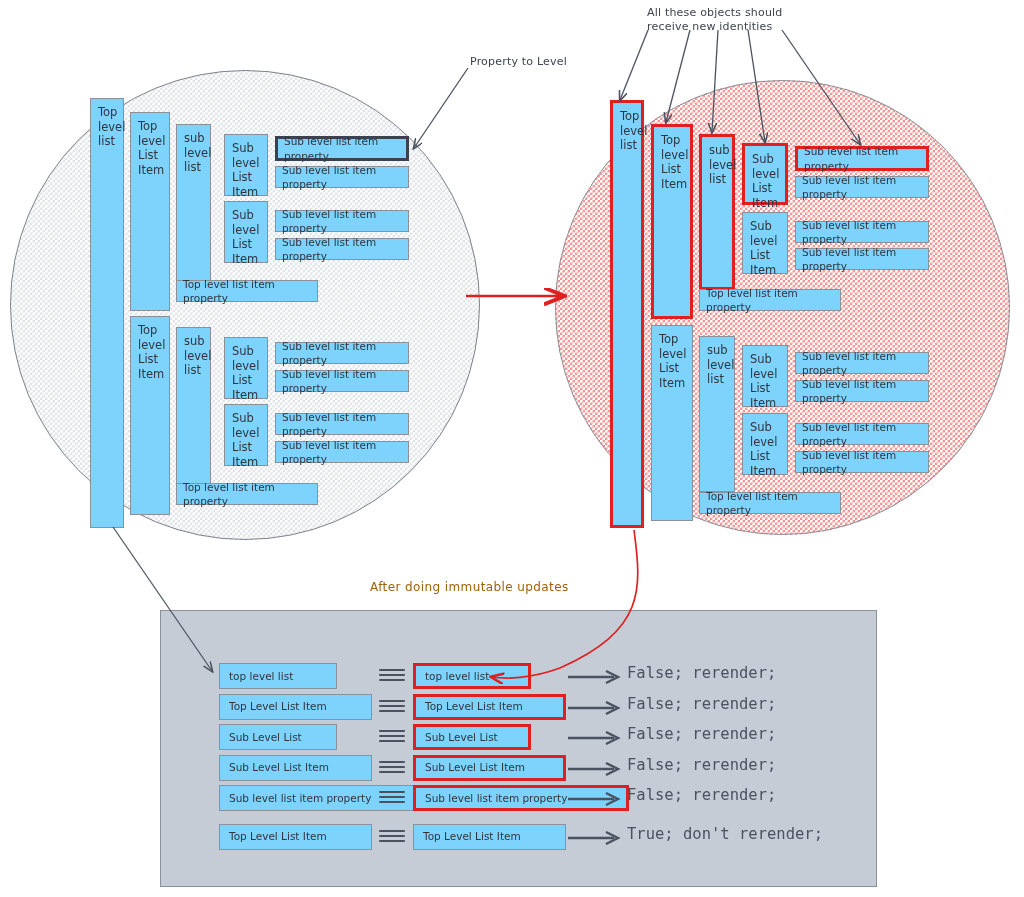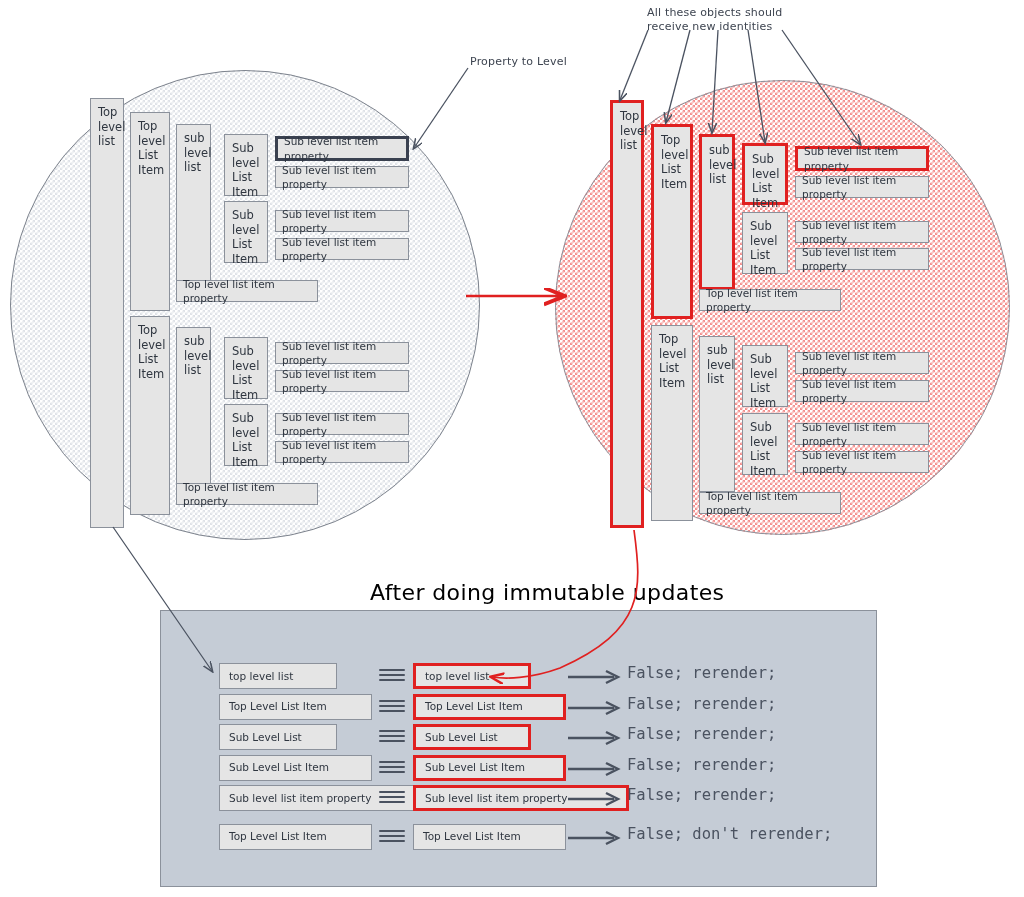--- a/index.html
+++ b/index.html
@@ -5,21 +5,21 @@
   html,body{margin:0;padding:0;background:#ffffff;}
   body{
     width:1024px;height:897px;position:relative;overflow:hidden;
     font-family:"DejaVu Sans", sans-serif;
     color:#3f4652;
   }
   #stage{position:absolute;left:0;top:0;width:1024px;height:897px;}
 
   
   .bx{
-    position:absolute;box-sizing:border-box;background:#e5e5e5;
+    position:absolute;box-sizing:border-box;background:#7dd3fc;
     border:1.4px solid #8b919b;
     font-size:11.5px;line-height:14.5px;color:#2f3640;
     padding:6px 7px;
   }
   .bx.red{border:3px solid #e02020;}
   .bx.thick{border:3px solid #3a4150;}
   .bx.center{display:flex;align-items:center;justify-content:center;padding:3px 6px;}
   .bx.leftmid{display:flex;align-items:center;padding-left:9px;}
   .stack{white-space:pre-line;}
 
@@ -42,21 +42,21 @@
   }
   .c-red .ring{border-color:#8b919b;}
 
   
   .hand{
     font-family:"DejaVu Sans", sans-serif;
     font-size:11px;color:#3d4450;letter-spacing:.2px;
   }
   .anno{position:absolute;white-space:pre-line;line-height:14px;}
   .title-hand{
-    position:absolute;font-size:22px;color:#000000;letter-spacing:.4px;
+    position:absolute;font-size:12px;color:#a16207;letter-spacing:.4px;
   }
 
   
   #panel{
     position:absolute;left:160px;top:610px;width:717px;height:277px;
     background:#c5ccd6;border:1.4px solid #8b919b;box-sizing:border-box;
   }
   .row{position:absolute;left:0;width:717px;height:30px;}
   .cellA{position:absolute;left:0;top:0;height:26px;}
   .eq{position:absolute;width:26px;height:14px;top:6px;}
@@ -270,21 +270,21 @@
           <div class="eq" style="left: 218px;">
             <i></i>
             <i></i>
             <i></i>
           </div>
           <div class="bx leftmid cellB" style="left: 252px; width: 153px; font-size: 10.5px;">Top Level List Item</div>
           <svg width="60" height="20" style="position: absolute; left: 405px; top: 4px;">
             <line x1="2" y1="10" x2="48" y2="10" stroke="#4a5260" stroke-width="2.4"></line>
             <path d="M40,4 L52,10 L40,16" fill="none" stroke="#4a5260" stroke-width="2.4"></path>
           </svg>
-          <div class="res">False; don't rerender;</div>
+          <div class="res">True; don't rerender;</div>
         </div>
       </div>
   </div>
 
   <svg class="ov" viewBox="0 0 1024 897">
     <defs>
       <marker id="ahG" markerWidth="9" markerHeight="9" refX="7" refY="3.2" orient="auto" markerUnits="strokeWidth">
         <path d="M0,0 L8,3.2 L0,6.4" fill="none" stroke="#4a5260" stroke-width="1.2"></path>
       </marker>
       <marker id="ahR" markerWidth="9" markerHeight="9" refX="7" refY="3.2" orient="auto" markerUnits="strokeWidth">

